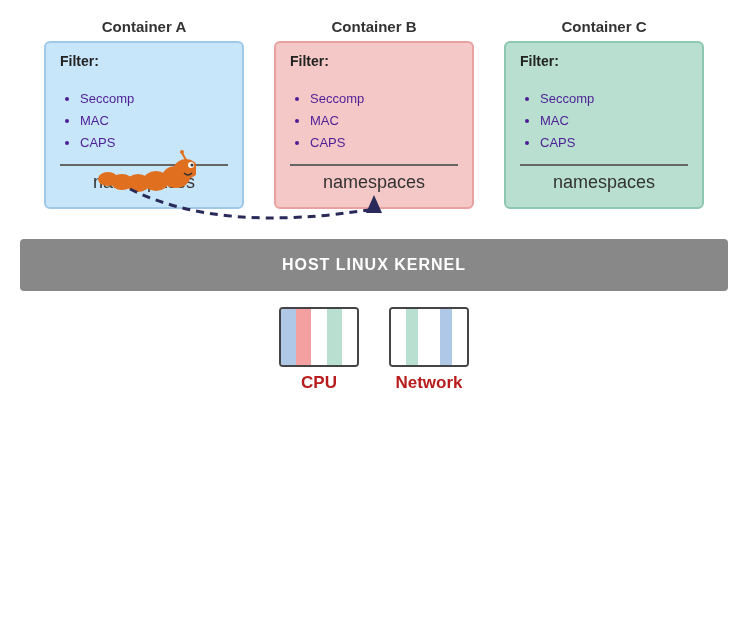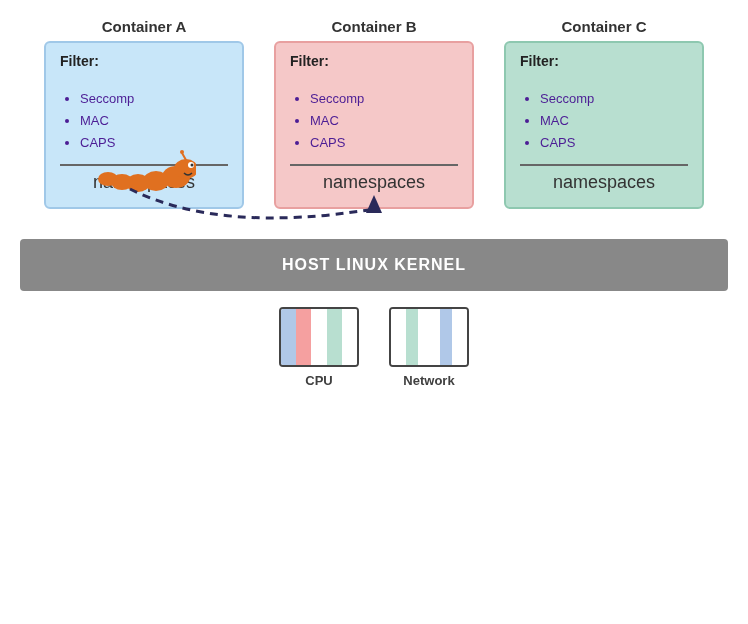--- a/index.html
+++ b/index.html
@@ -145,23 +145,23 @@
       height: 60px;
       border: 2.5px solid #444;
       border-radius: 4px;
       display: flex;
       flex-direction: row;
       overflow: hidden;
       background: #fff;
     }
 
     .resource-label {
-      font-size: 13px;
+      font-size: 17px;
       font-weight: 600;
-      color: #404040;
+      color: #b91c1c;
     }
 
     
     .bar { height: 100%; }
 
     .containers-and-worm {
       position: relative;
       width: 708px;
     }
 

